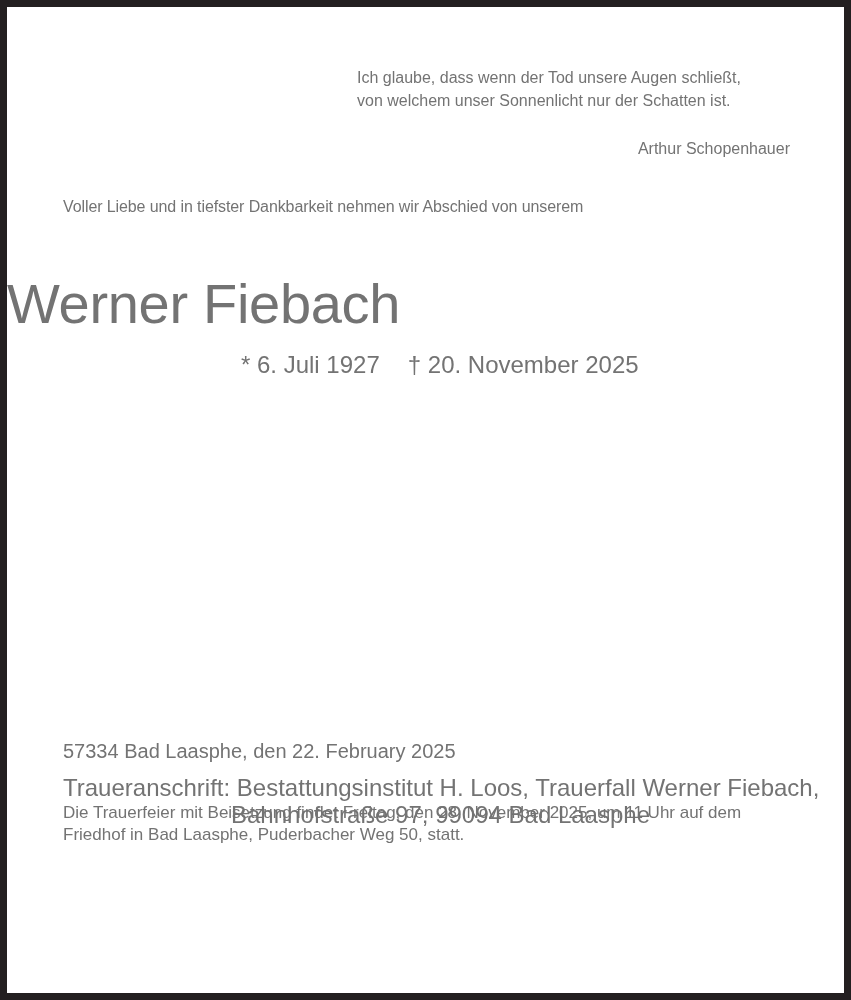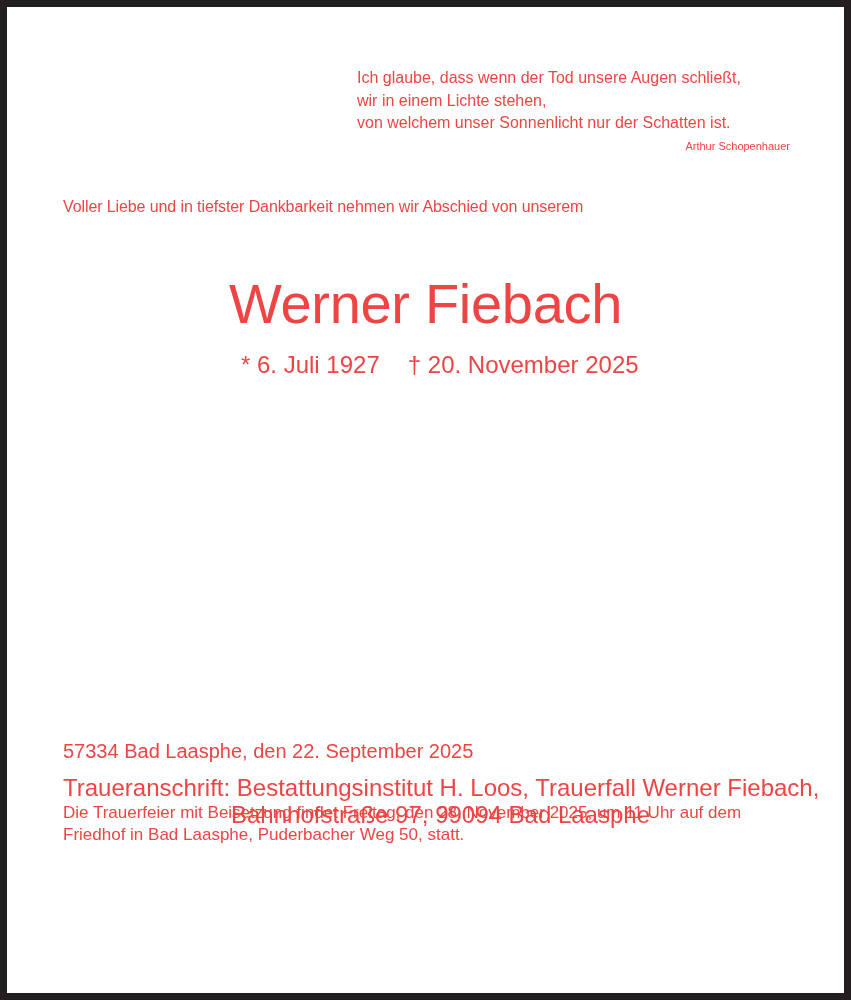--- a/index.html
+++ b/index.html
@@ -1,66 +1,65 @@
 <!DOCTYPE html>
 <html><head>
   <meta charset="utf-8">
   <style>
     html, body { margin: 0; padding: 0; background: #ffffff; }
     body { width: 851px; height: 1000px; position: relative; overflow: hidden; }
     .frame {
       position: absolute; left: 0; top: 0;
       width: 851px; height: 1000px; box-sizing: border-box;
       border: 7px solid #231f20; background: #fff;
-      font-family: "Liberation Sans", sans-serif; color: #ef4444;
+      font-family: "Liberation Sans", sans-serif; color: #737373;
     }
     .abs { position: absolute; white-space: nowrap; }
     .quote { left: 350px; top: 60px; width: 440px; font-size: 16px; line-height: 22.5px; }
-    .quote-author { right: 54px; top: 133px; font-size: 11px; }
+    .quote-author { right: 54px; top: 133px; font-size: 16px; }
     .intro { left: 56px; top: 186px; font-size: 16px; line-height: 27px; letter-spacing: -0.1px; }
-    .name { left: 0; right: 0; top: 264px; text-align: center; font-size: 56px; letter-spacing: -0.3px; }
+    .name { left: 0; right: 0; top: 264px; font-size: 56px; letter-spacing: -0.3px; }
     .dates { left: 234px; top: 344px; font-size: 24px; }
     .dates .death { margin-left: 28px; }
     .mourners { left: 357px; top: 426px; font-size: 23px; }
     .mourner { line-height: 27px; margin-bottom: 14px; white-space: pre-line; }
     .place { left: 56px; top: 733px; font-size: 20px; }
     .place b { font-weight: normal; }
     .addr { left: 56px; top: 767px; font-size: 24px; line-height: 27px; }
     .addr .indent { padding-left: 168px; }
     .notes { left: 56px; top: 795px; width: 735px; font-size: 17px; line-height: 22px; white-space: normal; }
     .note { margin-bottom: 8px; }
     .note.justify { text-align: justify; text-align-last: left; }
   </style>
 </head>
 <body>
 
 <div class="frame">
 
   <div class="abs quote">
     <div>Ich glaube, dass wenn der Tod unsere Augen schließt,</div>
-    <div>wir in einem Lichte stehen,</div>
     <div>von welchem unser Sonnenlicht nur der Schatten ist.</div>
   </div>
   <div class="abs quote-author">Arthur Schopenhauer</div>
 
   <div class="abs intro">
     <div>Voller Liebe und in tiefster Dankbarkeit nehmen wir Abschied von unserem</div>
   </div>
 
   <div class="abs name">Werner Fiebach</div>
 
   <div class="abs dates">
     <span>* 6. Juli 1927</span><span class="death">† 20. November 2025</span>
   </div>
 
 
   <div class="abs place">
     <span>57334</span>
     <b>Bad Laasphe,</b>
-    <span>den 22. September 2025</span>
+    <span>den 22. February 2025</span>
   </div>
 
   <div class="abs addr">
     <div>Traueranschrift: Bestattungsinstitut H. Loos, Trauerfall Werner Fiebach,</div>
     <div class="indent">Bahnhofstraße 97, 99094 Bad Laasphe</div>
   </div>
 
   <div class="abs notes">
     <div class="note">Die Trauerfeier mit Beisetzung findet Freitag, den 28. November 2025, um 11 Uhr auf dem Friedhof in Bad Laasphe, Puderbacher Weg 50, statt.</div>
   </div>

